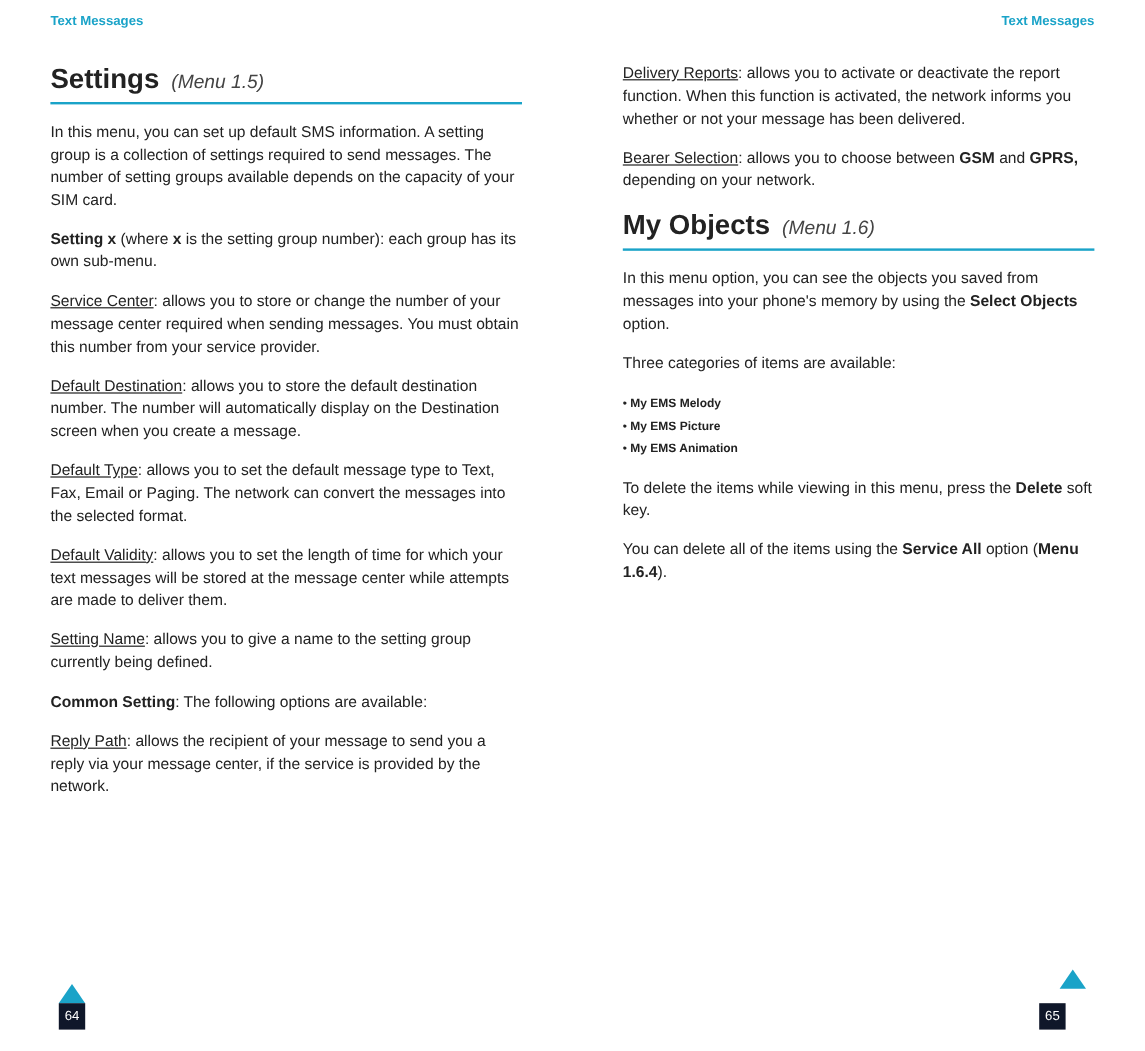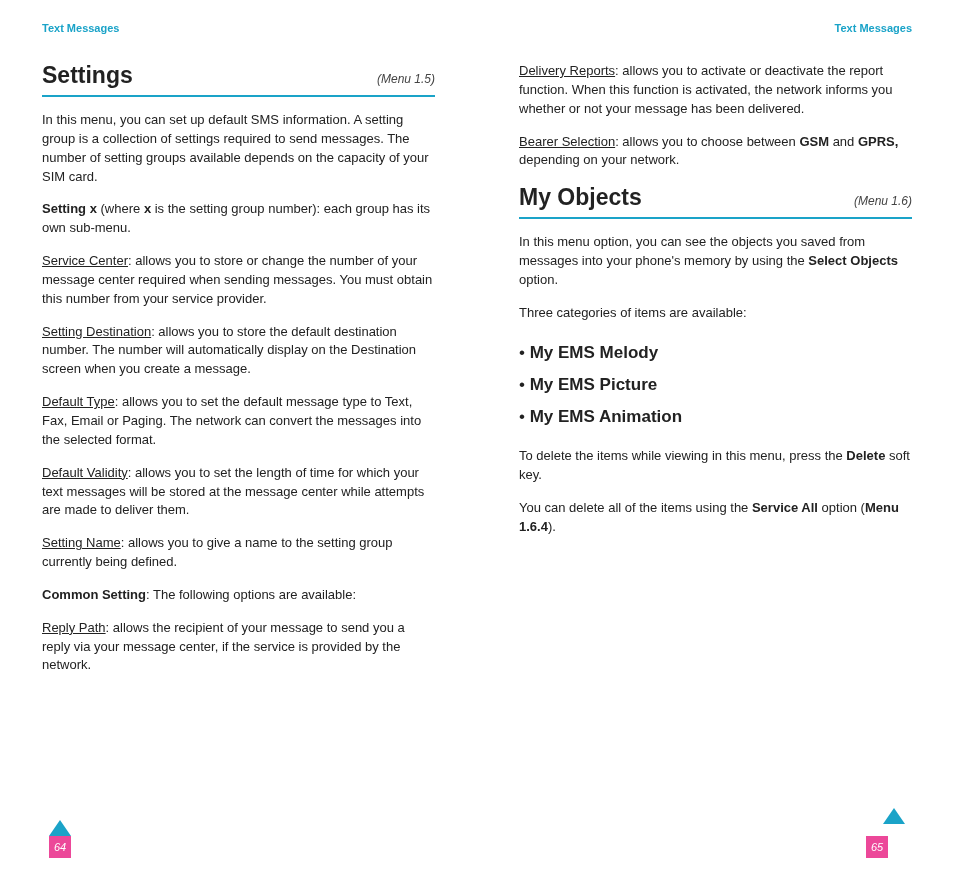--- a/index.html
+++ b/index.html
@@ -1,36 +1,36 @@
 <!DOCTYPE html>
 <html><head>
 <meta charset="utf-8">
 <style>
   * { box-sizing: border-box; margin: 0; padding: 0; }
   html, body { width: 954px; height: 876px; background: #fff; font-family: Verdana, Geneva, sans-serif; color: #222; }
   .spread { display: flex; width: 954px; height: 876px; }
-  .page { width: 477px; height: 876px; padding: 22px 42px 0 42px; position: relative; }
+  .page { width: 477px; height: 876px; padding: 12px 42px 0 42px; position: relative; }
   .hdr { font-size: 11px; font-weight: 700; color: #1aa3c8; margin-bottom: 28px; }
   .page.right .hdr { text-align: right; }
-  .h1row { display: flex; align-items: baseline; border-bottom: 2px solid #1aa3c8; padding-bottom: 6px; margin-bottom: 14px; gap: 10px; justify-content: space-between; }
+  .h1row { display: flex; align-items: baseline; border-bottom: 2px solid #1aa3c8; padding-bottom: 6px; margin-bottom: 14px; gap: 10px; }
   .h1 { font-size: 23px; font-weight: 700; color: #222; }
-  .menu { font-size: 12px; font-style: italic; color: #444; }
+  .menu { font-size: 16px; font-style: italic; color: #444; }
   p { font-size: 13px; line-height: 1.45; margin-bottom: 14px; color: #222; }
   .u { text-decoration: underline; }
   .b { font-weight: 700; }
   ul { list-style: none; margin: 0 0 14px 0; }
-  ul li { font-size: 17px; line-height: 1.9; }
+  ul li { font-size: 10px; line-height: 1.9; }
   ul li::before { content: "• "; }
   .pagemark { position: absolute; bottom: 18px; width: 36px; height: 34px; }
   .page.left .pagemark { left: 42px; }
   .page.right .pagemark { right: 42px; }
   .tri { position: absolute; width: 0; height: 0; border-left: 11px solid transparent; border-right: 11px solid transparent; border-bottom: 16px solid #1aa3c8; left: 7px; }
   .page.left .tri { bottom: 22px; }
   .page.right .tri { top: -16px; }
-  .sq { position: absolute; width: 22px; height: 22px; background: #ec4899; color: #fff; font-size: 11px; display: flex; align-items: center; justify-content: center; left: 7px; bottom: 0; font-style: italic; }
+  .sq { position: absolute; width: 22px; height: 22px; background: #0f172a; color: #fff; font-size: 11px; display: flex; align-items: center; justify-content: center; left: 7px; bottom: 0; }
   .page.right .sq { left: auto; right: 24px; }
   .page.right .tri { left: auto; right: 7px; }
 </style>
 </head>
 <body>
 
 <div class="spread">
 
   <div class="page left">
     <div class="hdr">Text Messages</div>
@@ -44,21 +44,21 @@
 
     <p>
       <span class="b">Setting x</span><span> (where </span><span class="b">x</span><span> is the setting group number): each group has its own sub-menu.</span>
     </p>
 
     <p>
       <span class="u">Service Center</span><span>: allows you to store or change the number of your message center required when sending messages. You must obtain this number from your service provider.</span>
     </p>
 
     <p>
-      <span class="u">Setting Destination</span><span>: allows you to store the default destination number. The number will automatically display on the Destination screen when you create a message.</span>
+      <span class="u">Default Destination</span><span>: allows you to store the default destination number. The number will automatically display on the Destination screen when you create a message.</span>
     </p>
 
     <p>
       <span class="u">Default Type</span><span>: allows you to set the default message type to Text, Fax, Email or Paging. The network can convert the messages into the selected format.</span>
     </p>
 
     <p>
       <span class="u">Default Validity</span><span>: allows you to set the length of time for which your text messages will be stored at the message center while attempts are made to deliver them.</span>
     </p>
 

